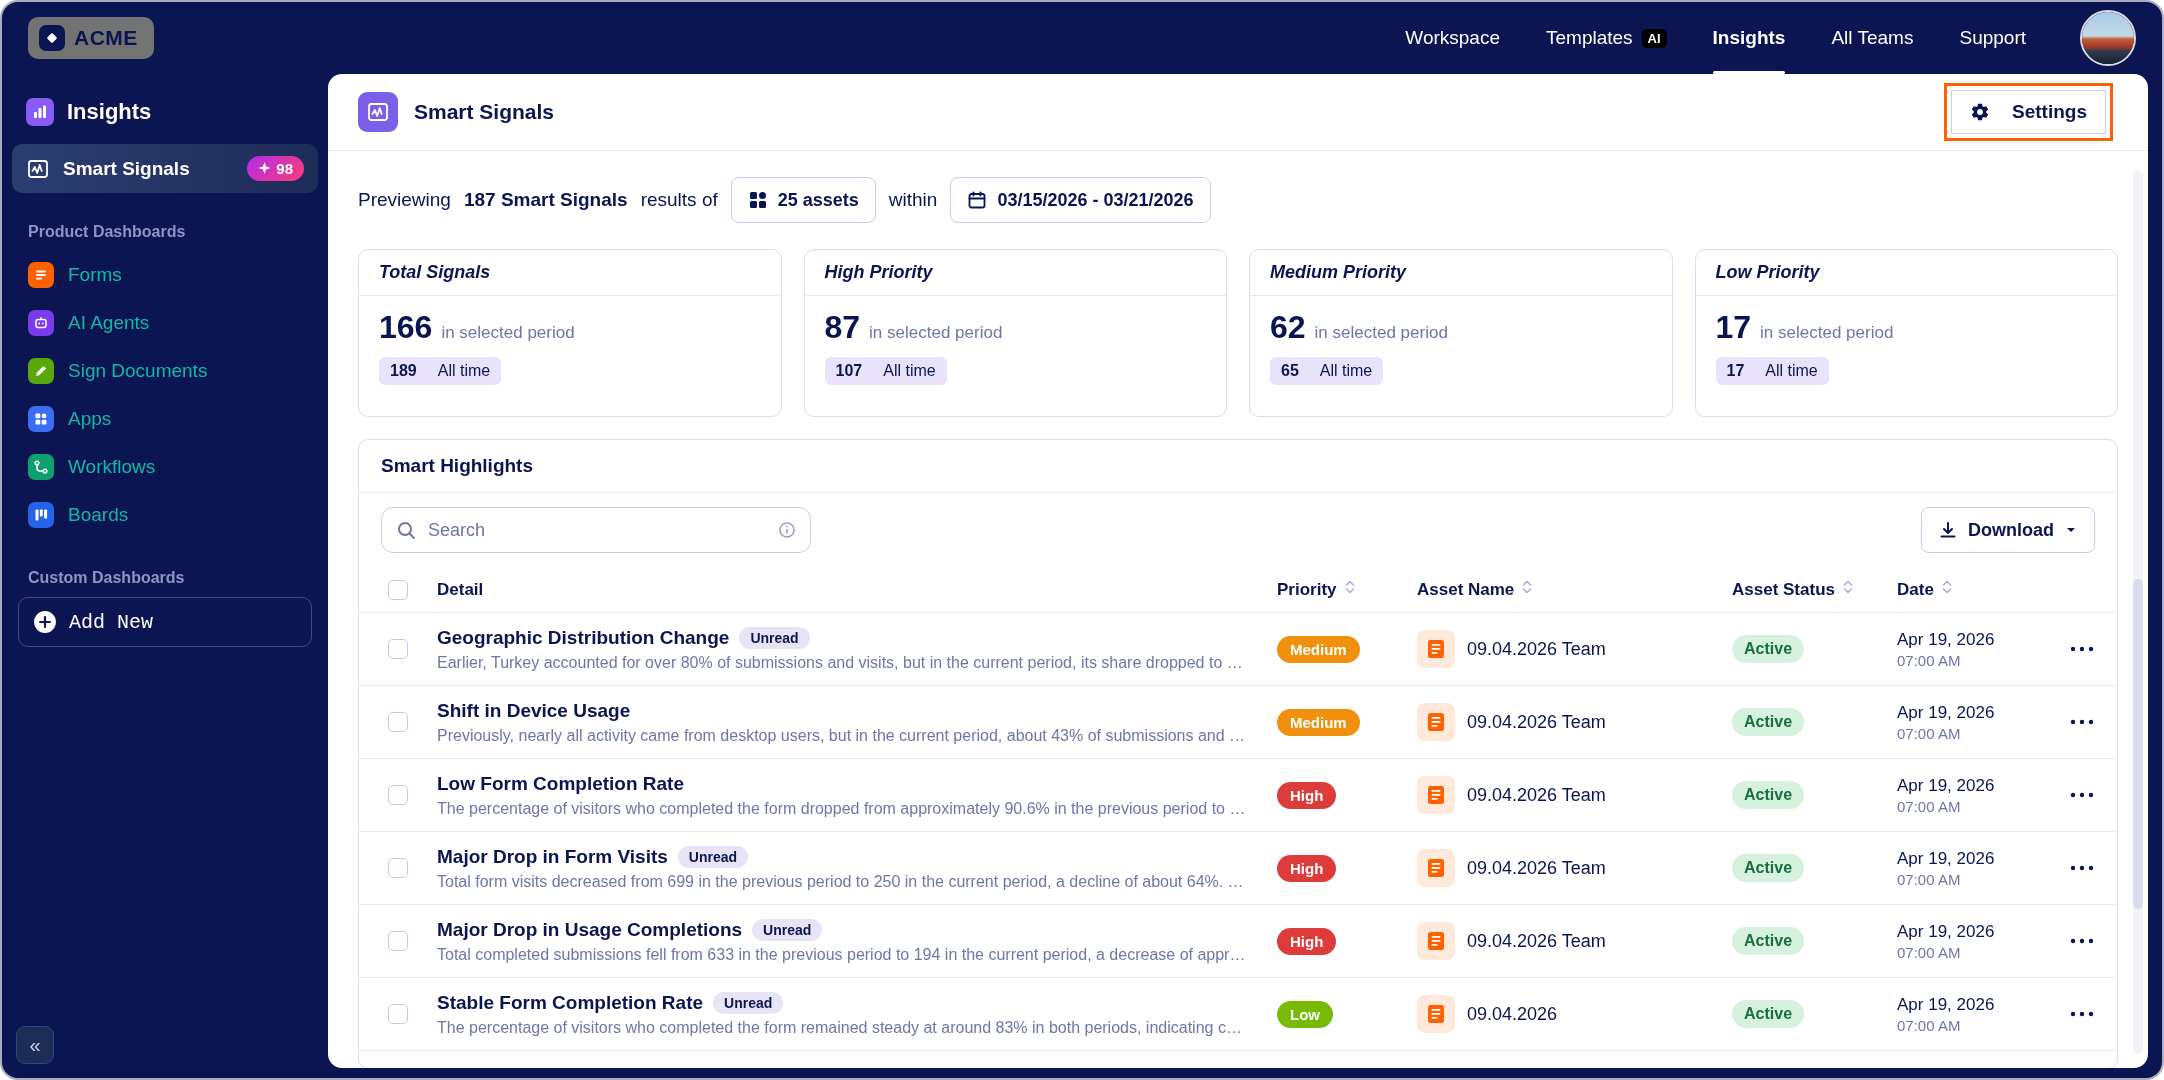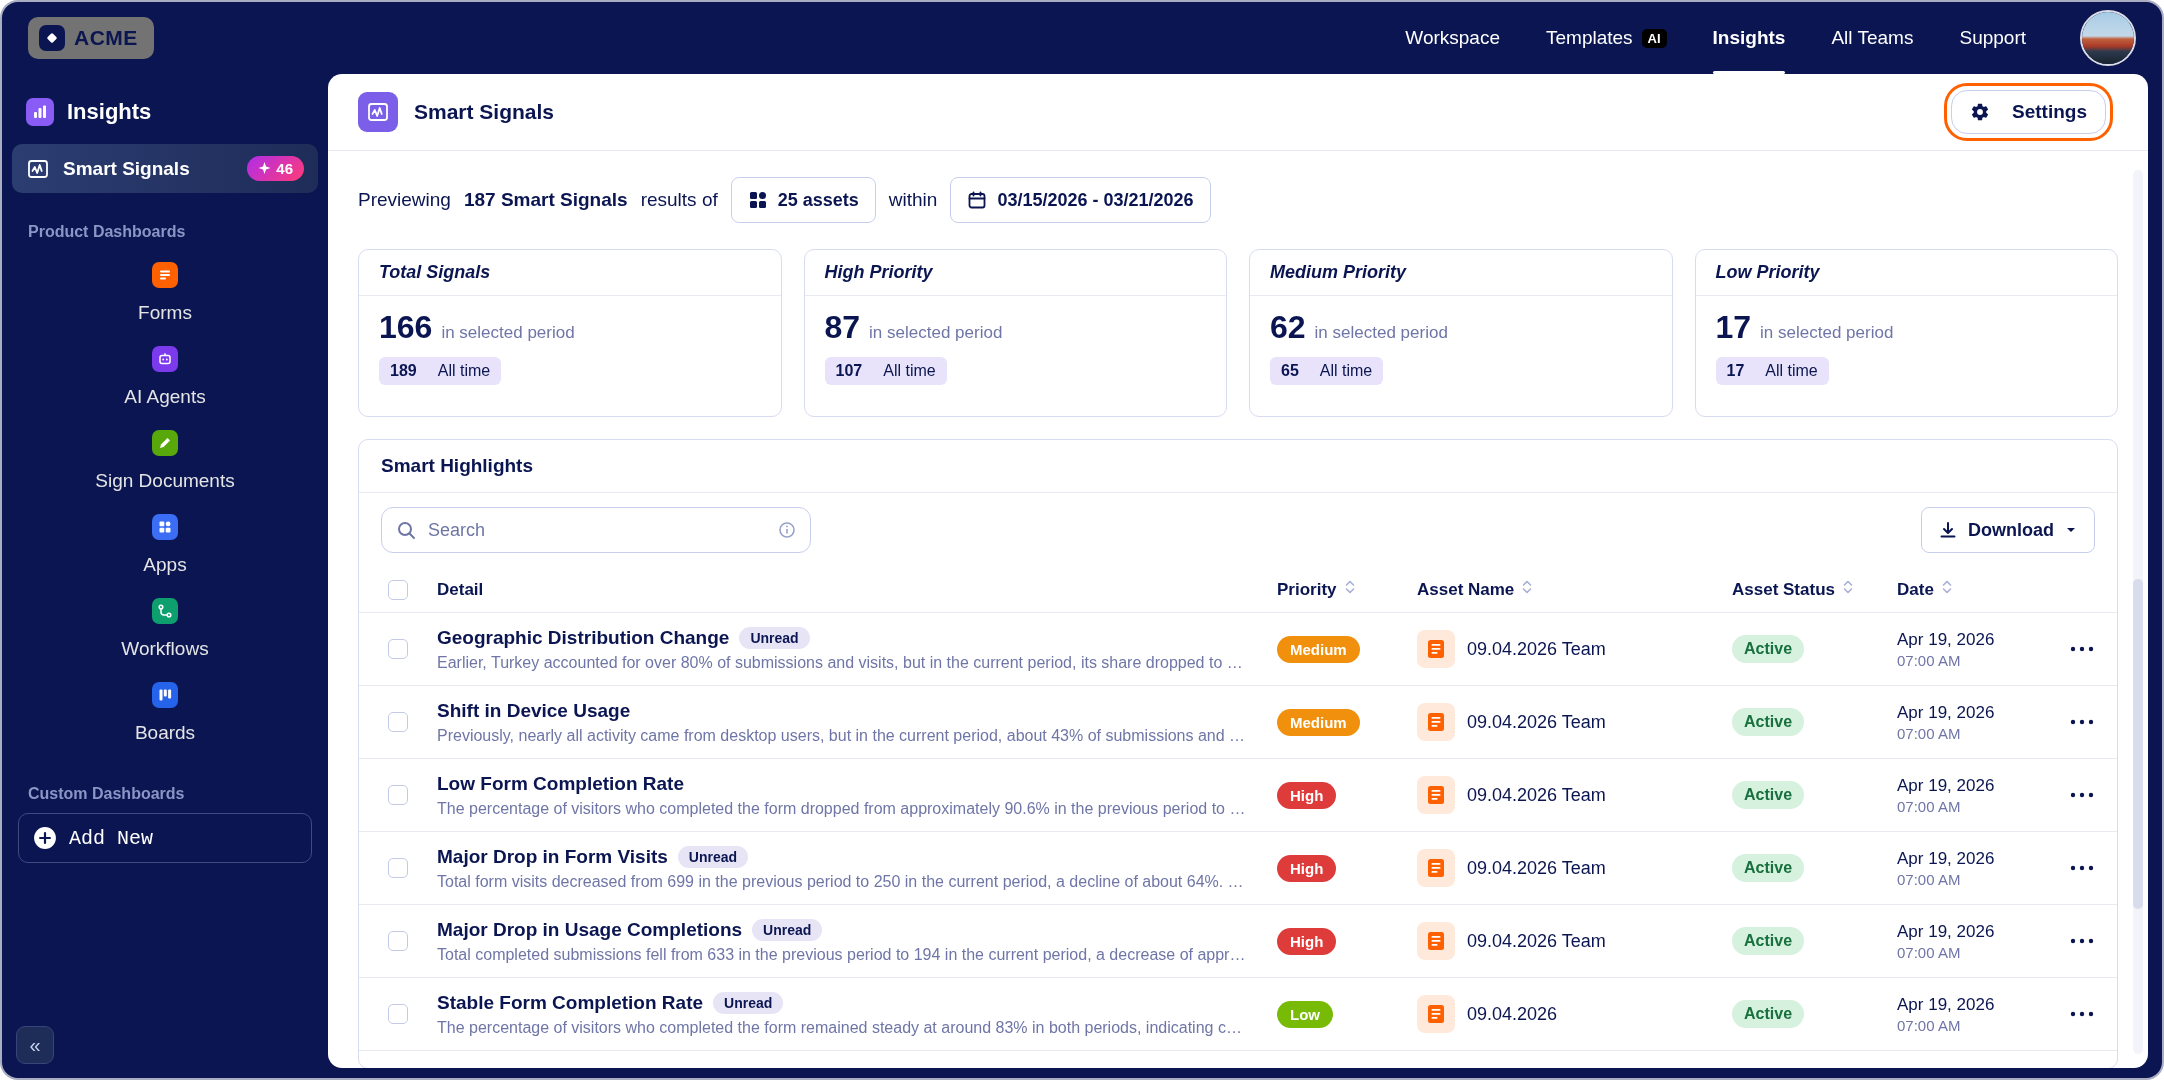--- a/index.html
+++ b/index.html
@@ -30,35 +30,35 @@
   .sb-header{display:flex;align-items:center;gap:13px;padding:10px 14px 18px;}
   .sb-title-icon{width:28px;height:28px;border-radius:7px;background:#8A5CF6;display:flex;align-items:center;justify-content:center;flex:none;}
   .sb-title{color:#fff;font-size:22px;font-weight:700;}
   .sb-active{display:flex;align-items:center;gap:13px;background:linear-gradient(90deg,#2C3D72,#1E2C58);
              border-radius:10px;padding:12px 14px;color:#fff;font-size:19px;font-weight:700;cursor:pointer;}
   .sb-active-icon{display:flex;flex:none;}
   .sb-badge{margin-left:auto;display:flex;align-items:center;gap:5px;
             background:linear-gradient(135deg,#B02DE9,#FF3B77);color:#fff;
             font-size:15px;font-weight:700;padding:4px 11px;border-radius:14px;}
   .sb-section-label{color:#8C95C5;font-size:16px;font-weight:700;margin:30px 16px 10px;}
-  .sb-item{display:flex;align-items:center;gap:14px;padding:11px 16px;border-radius:10px;color:#e5e5e5;font-size:19px;font-weight:500;cursor:pointer;flex-direction:column;}
+  .sb-item{display:flex;align-items:center;gap:14px;padding:11px 16px;border-radius:10px;color:#14b8a6;font-size:19px;font-weight:500;cursor:pointer;}
   .sb-item-icon{width:26px;height:26px;border-radius:7px;display:flex;align-items:center;justify-content:center;flex:none;}
   .sb-add{display:flex;align-items:center;gap:12px;width:calc(100% - 12px);margin:8px 6px 0;background:transparent;
           border:1px solid #3D4C80;border-radius:10px;padding:12px 14px;color:#fff;font-size:20px;cursor:pointer;font-family:Liberation Mono, monospace;}
   .sb-add-plus{display:flex;flex:none;}
   .sb-collapse{position:absolute;left:14px;bottom:14px;width:38px;height:38px;border-radius:9px;background:#1E2C58;
                border:1px solid #36457C;color:#C9D1F0;font-size:20px;display:flex;align-items:center;justify-content:center;cursor:pointer;font-family:inherit;}
 
   
   .content{position:absolute;top:72px;left:326px;right:14px;bottom:10px;background:#fff;border-radius:14px;overflow:hidden;}
   .content-header{display:flex;align-items:center;gap:16px;padding:16px 30px;border-bottom:1px solid var(--line);}
   .ch-icon{width:40px;height:40px;border-radius:9px;background:#7B5FE8;display:flex;align-items:center;justify-content:center;flex:none;}
   .ch-title{font-size:21px;font-weight:700;color:var(--navy);}
   .settings-btn{margin-left:auto;margin-right:12px;display:flex;align-items:center;gap:22px;background:#fff;
-                border:1px solid var(--border);border-radius:16px;padding:10px 18px;color:var(--navy);
+                border:1px solid var(--border);border-radius:0;padding:10px 18px;color:var(--navy);
                 font-size:19px;font-weight:600;outline:3px solid #FF6100;outline-offset:4px;cursor:pointer;font-family:inherit;}
 
   .preview-row{display:flex;align-items:center;gap:13px;padding:26px 30px 0;color:var(--navy);font-size:19px;}
   .pv-bold{font-weight:700;}
   .pv-btn{display:flex;align-items:center;gap:10px;border:1px solid var(--border);border-radius:8px;
           padding:10px 16px;font-size:18px;font-weight:600;color:var(--navy);background:#fff;cursor:pointer;font-family:inherit;height:46px;}
 
   .stats{display:grid;grid-template-columns:repeat(4,1fr);gap:22px;padding:26px 30px 0;}
   .stat-card{border:1px solid var(--cardborder);border-radius:10px;background:#fff;height:168px;overflow:hidden;}
   .stat-title{padding:12px 20px;font-size:18px;font-weight:700;color:var(--navy);border-bottom:1px solid var(--line);font-style:italic;}
@@ -162,21 +162,21 @@
             <path d="M6.5 14l2.3-4 2.4 6 2.5-8 2 6"></path>
           </svg>
       </span>
       <span>Smart Signals</span>
       <span class="sb-badge">
         <span style="display:flex;">
           <svg width="13" height="13" viewBox="0 0 13 13" fill="#fff">
               <path d="M6.5 0l1.5 4.5L12.5 6 8 7.5 6.5 12 5 7.5.5 6 5 4.5z"></path>
             </svg>
         </span>
-        <span>46</span>
+        <span>98</span>
       </span>
     </div>
 
     <div id="sb-sections">
         <div class="sb-section-label">Product Dashboards</div>
         <div class="sb-item">
           <span class="sb-item-icon" style="background: rgb(255, 97, 0);">
             <svg width="14" height="14" viewBox="0 0 14 14" fill="#fff">
               <rect x="2" y="2.5" width="10" height="2" rx="1"></rect>
               <rect x="2" y="6" width="10" height="2" rx="1"></rect>

